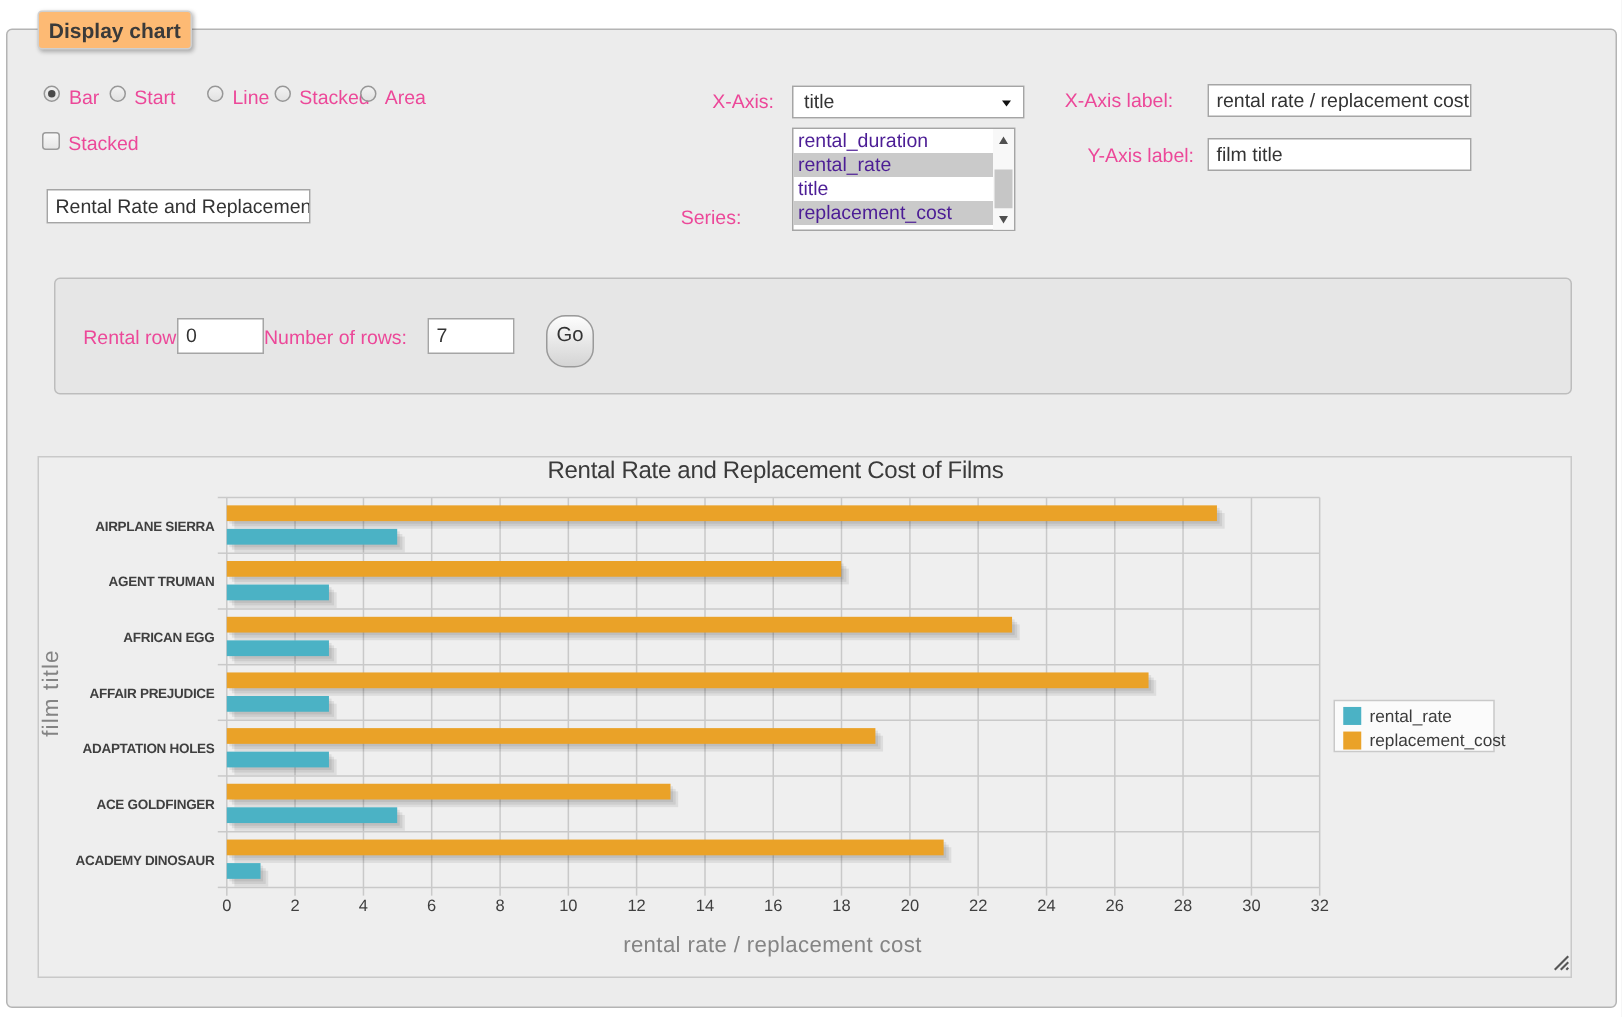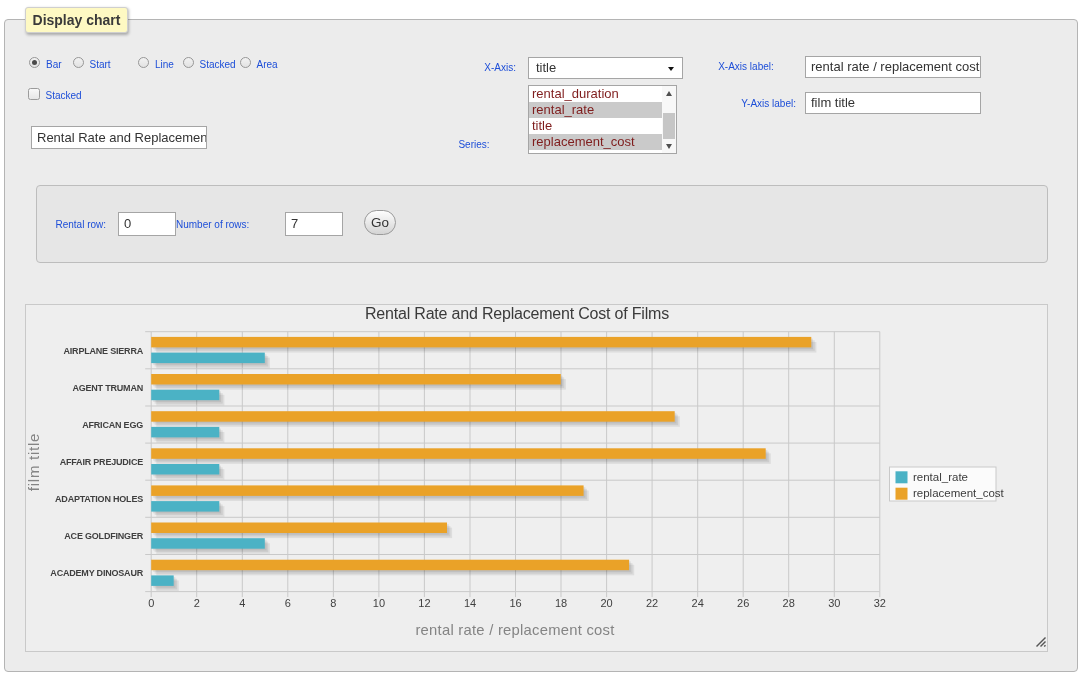--- a/index.html
+++ b/index.html
@@ -1,26 +1,26 @@
 <!DOCTYPE html>
 <html><head><meta charset="utf-8"><style>
 *{box-sizing:border-box;margin:0;padding:0}
 body{width:1081px;height:681px;background:#ffffff;font-family:"Liberation Sans",sans-serif;position:relative;overflow:hidden}
 .abs{position:absolute}
 #fs{left:4px;top:19px;width:1074px;height:653px;background:#ececec;border:1px solid #b4b4b4;border-radius:4px}
-#legend{left:25px;top:7px;width:103px;height:26px;background:#fef9c3;border:1px solid #cfcfcf;border-radius:3px;box-shadow:1px 1.5px 3px rgba(0,0,0,0.28);font-weight:bold;font-size:14px;color:#3a3a3a;line-height:24px;text-align:center}
-.lbl{font-size:10px;color:#1d4ed8;line-height:13px}
+#legend{left:25px;top:7px;width:103px;height:26px;background:#fdba74;border:1px solid #cfcfcf;border-radius:3px;box-shadow:1px 1.5px 3px rgba(0,0,0,0.28);font-weight:bold;font-size:14px;color:#3a3a3a;line-height:24px;text-align:center}
+.lbl{font-size:13px;color:#ec4899;line-height:13px}
 .radio{width:11px;height:11px;border:1px solid #979797;border-radius:50%;background:linear-gradient(#f2f2f2,#e2e2e2);position:absolute}
 .radio.on::after{content:"";position:absolute;left:2px;top:2px;width:5px;height:5px;border-radius:50%;background:#4a4a4a}
 .cb{width:12px;height:12px;border:1px solid #9b9b9b;border-radius:2.5px;background:linear-gradient(#f8f8f8,#e6e6e6);position:absolute}
 .inp{background:#fff;border:1px solid #a5a5a5;font-size:13px;color:#333;padding-left:5px;white-space:nowrap;overflow:hidden}
 #greybox{left:36px;top:185px;width:1012px;height:78px;background:#e6e6e6;border:1px solid #bdbdbd;border-radius:4px}
-#gobtn{left:364px;top:210px;width:32px;height:25px;border:1px solid #9a9a9a;border-radius:13px;background:linear-gradient(#fdfdfd,#d4d4d4);font-size:13.5px;color:#333;text-align:center;line-height:23px}
+#gobtn{left:364px;top:210px;width:32px;height:35px;border:1px solid #9a9a9a;border-radius:13px;background:linear-gradient(#fdfdfd,#d4d4d4);font-size:13.5px;color:#333;text-align:center;line-height:23px}
 #chartbox{left:25px;top:304px;width:1023px;height:348px;background:#eeeeee;border:1px solid #c9c9c9}
-#mlist{left:528px;top:85px;width:149px;height:69px;background:#fff;border:1px solid #a5a5a5;font-size:13px;color:#7f1d1d}
+#mlist{left:528px;top:85px;width:149px;height:69px;background:#fff;border:1px solid #a5a5a5;font-size:13px;color:#4c1d95}
 .mrow{height:16px;line-height:16px;padding-left:3px;white-space:nowrap}
 .msel{background:#cacaca}
 #mscroll{position:absolute;right:0;top:0;width:14px;height:67px;background:#f8f8f8}
 .sbtn{position:absolute;left:0;width:14px;height:14px;background:#f8f8f8;text-align:center}
 .arrow{width:0;height:0;border-left:3.5px solid transparent;border-right:3.5px solid transparent;position:absolute;left:3.5px}
 #mthumb{position:absolute;left:1px;top:27px;width:12px;height:26px;background:#c6c6c6}
 #selx{left:528px;top:57px;width:155px;height:22px;background:#fff;border:1px solid #a5a5a5;font-size:13px;color:#333;line-height:20px;padding-left:7px}
 #selx .arrow{left:auto;right:8px;top:8.5px;border-left:3.5px solid transparent;border-right:3.5px solid transparent;border-top:4.5px solid #111}
 </style></head><body>
 <div class="abs" id="fs"></div>

